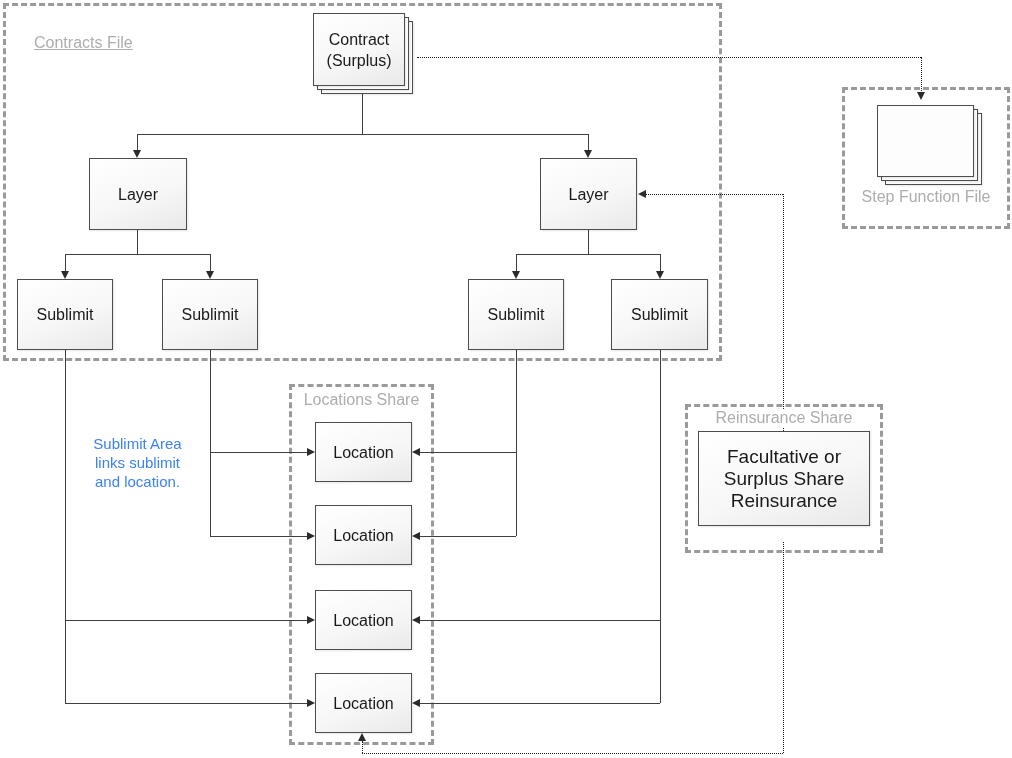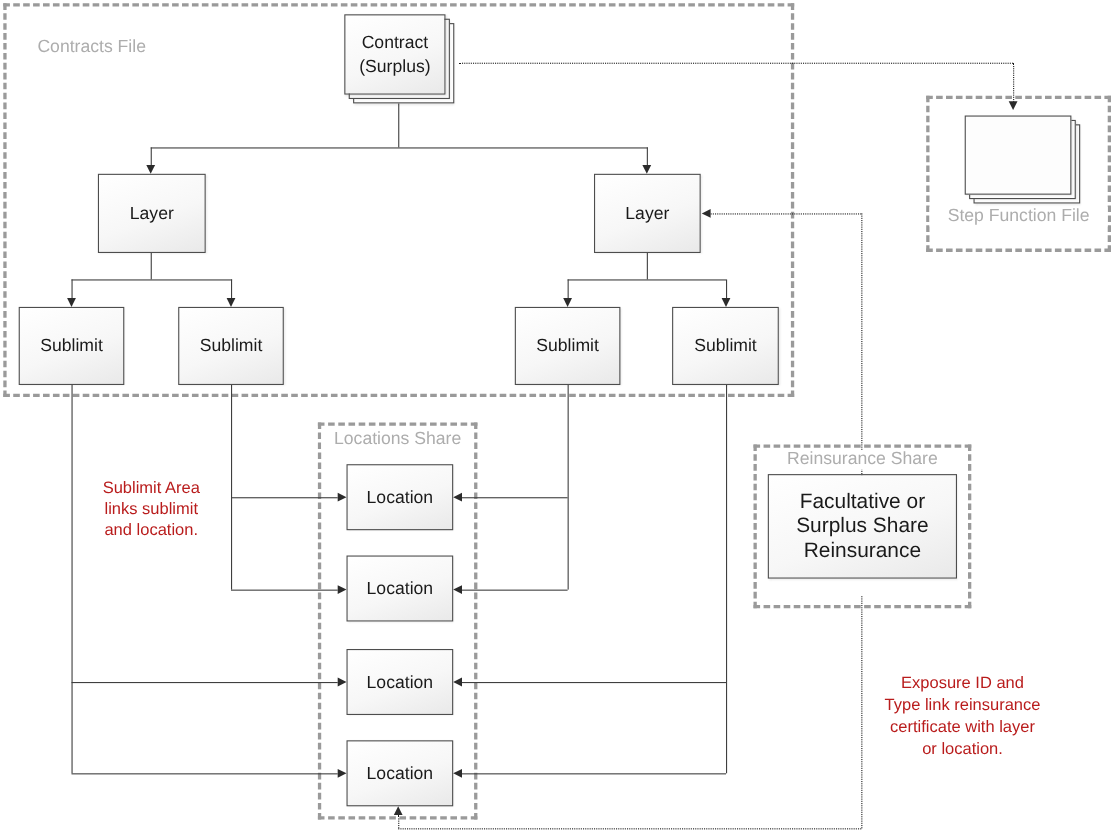--- a/index.html
+++ b/index.html
@@ -31,21 +31,21 @@
   .hl { position:absolute; height:0; border-top:1px solid #3f3f3f; z-index:3; }
   .vl { position:absolute; width:0;  border-left:1px solid #3f3f3f; z-index:3; }
   .dh { position:absolute; height:0; border-top:1px dotted #1a1a1a; z-index:2; }
   .dv { position:absolute; width:0;  border-left:1px dotted #1a1a1a; z-index:2; }
   .arr { position:absolute; width:0; height:0; z-index:5; }
   .arr.down  { border-left:4px solid transparent; border-right:4px solid transparent; border-top:8px solid #2b2b2b; }
   .arr.up    { border-left:4px solid transparent; border-right:4px solid transparent; border-bottom:8px solid #2b2b2b; }
   .arr.right { border-top:4px solid transparent; border-bottom:4px solid transparent; border-left:8px solid #2b2b2b; }
   .arr.left  { border-top:4px solid transparent; border-bottom:4px solid transparent; border-right:8px solid #2b2b2b; }
   .annotation {
-    position:absolute; font-size:15px; line-height:19px; color:#b91c1c;
+    position:absolute; font-size:15px; line-height:19px; color:#3b82f6;
     text-align:center; white-space:pre-line; z-index:6;
   }
 </style>
 </head>
 <body>
 
 <div class="canvas">
 
   <div class="file" style="left:3px; top:3px; width:719px; height:358px;"></div>
   <div class="file" style="left:842px; top:87px; width:168px; height:142px;"></div>
@@ -103,21 +103,21 @@
   <div class="arr left" style="left:412px; top:448px;"></div>
   <div class="hl" style="left:420px; top:536px; width:96px;"></div>
   <div class="arr left" style="left:412px; top:532px;"></div>
 
   <div class="vl" style="left:660px; top:350px; height:353px;"></div>
   <div class="hl" style="left:420px; top:620px; width:240px;"></div>
   <div class="arr left" style="left:412px; top:616px;"></div>
   <div class="hl" style="left:420px; top:703px; width:240px;"></div>
   <div class="arr left" style="left:412px; top:699px;"></div>
 
-  <span class="file-label" style="left:30px; top:34px;">Contracts File</span>
+  <span class="file-label" style="left:30px; top:34px;text-decoration:underline;">Contracts File</span>
   <span class="file-label center" style="left:845px; top:188px; width:162px;">Step Function File</span>
   <span class="file-label center" style="left:292px; top:391px; width:139px;">Locations Share</span>
   <span class="file-label center" style="left:700px; top:409px; width:168px;">Reinsurance Share</span>
 
   <div class="sheet" style="left:321px; top:21px; width:92px; height:73px;"></div>
   <div class="sheet" style="left:317px; top:17px; width:92px; height:73px;"></div>
   <div class="node" style="left:313px; top:13px; width:92px; height:73px;">Contract
 (Surplus)</div>
 
   <div class="sheet" style="left:885px; top:113px; width:97px; height:72px;"></div>
@@ -137,18 +137,14 @@
   <div class="node" style="left:315px; top:590px; width:97px; height:60px;">Location</div>
   <div class="node" style="left:315px; top:673px; width:97px; height:60px;">Location</div>
 
   <div class="node" style="left:698px; top:431px; width:172px; height:95px; font-size:19px; line-height:22px;">Facultative or
 Surplus Share
 Reinsurance</div>
 
   <div class="annotation" style="left:80px; top:434px; width:115px;">Sublimit Area
 links sublimit
 and location.</div>
-  <div class="annotation" style="left:790px; top:611px; width:170px; line-height:20px;">Exposure ID and
-Type link reinsurance
-certificate with layer
-or location.</div>
 
 </div>
 
 </body></html>

